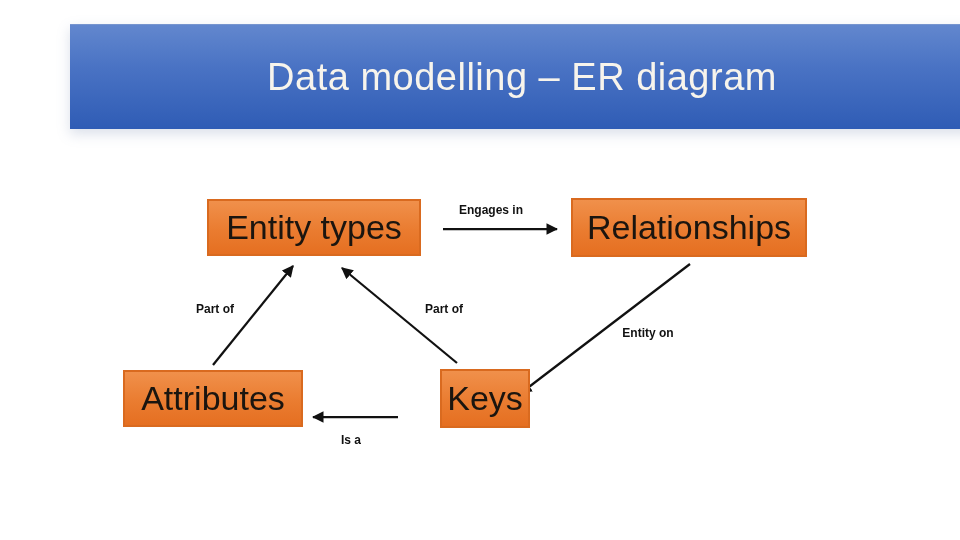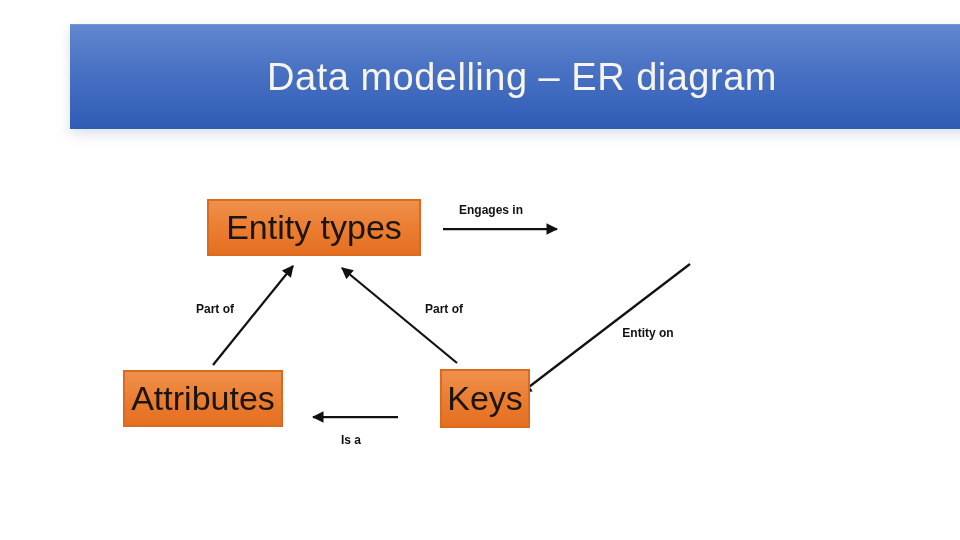--- a/index.html
+++ b/index.html
@@ -43,21 +43,21 @@
     border: 2px solid #d96a1f;
     color: #1b150f;
     font-size: 34px;
     display: flex;
     align-items: center;
     justify-content: center;
     white-space: nowrap;
   }
   .node-entity-types  { left: 207px; top: 199px; width: 214px; height: 57px; }
   .node-relationships { left: 571px; top: 198px; width: 236px; height: 59px; }
-  .node-attributes    { left: 123px; top: 370px; width: 160px; height: 57px; }
+  .node-attributes    { left: 123px; top: 370px; width: 180px; height: 57px; }
   .node-keys          { left: 412px; top: 369px; width: 90px;  height: 59px; margin-left: 28px; }
 
   .edge-label {
     position: absolute;
     font-size: 12px;
     font-weight: 600;
     color: #111111;
     text-align: center;
     white-space: nowrap;
   }
@@ -97,20 +97,21 @@
       </marker>
     </defs>
     <line class="arrow-line" x1="443" y1="229" x2="557" y2="229" marker-end="url(#arrowhead)"></line>
     <line class="arrow-line" x1="213" y1="365" x2="293" y2="266" marker-end="url(#arrowhead)"></line>
     <line class="arrow-line" x1="457" y1="363" x2="342" y2="268" marker-end="url(#arrowhead)"></line>
     <line class="arrow-line" x1="690" y1="264" x2="521" y2="393" marker-end="url(#arrowhead)"></line>
     <line class="arrow-line" x1="398" y1="417" x2="313" y2="417" marker-end="url(#arrowhead)"></line>
   </svg>
 
   <div class="node node-entity-types">Entity types</div>
+  <div class="node node-relationships">Relationships</div>
   <div class="node node-attributes">Attributes</div>
   <div class="node node-keys">Keys</div>
 
   <div class="edge-label label-engages-in">Engages in</div>
   <div class="edge-label label-part-of-attr">Part of</div>
   <div class="edge-label label-part-of-keys">Part of</div>
   <div class="edge-label label-based-on">Entity on</div>
   <div class="edge-label label-is-a">Is a</div>
 
 </div>

